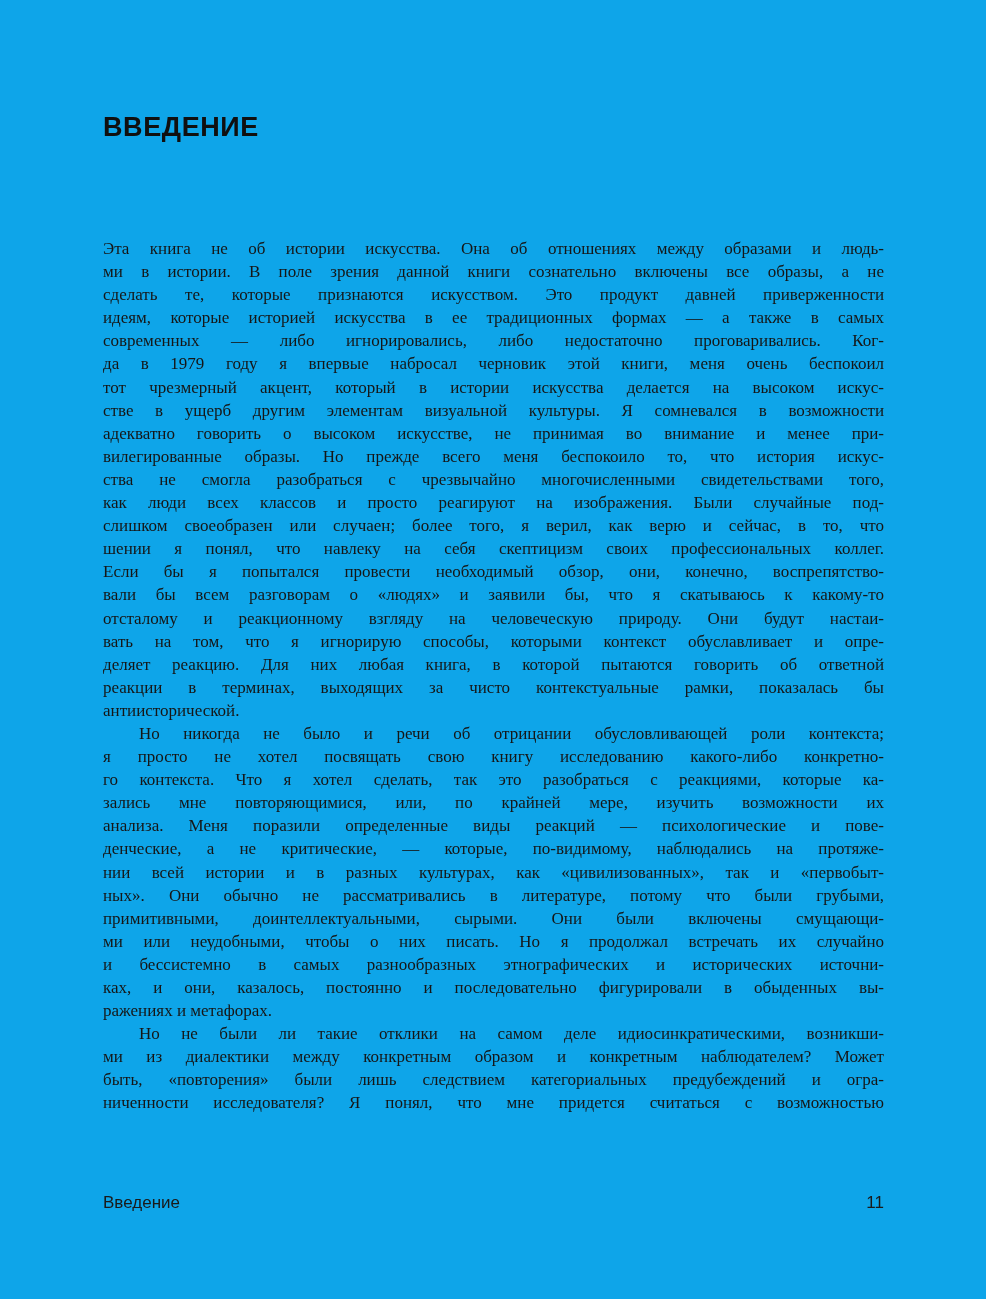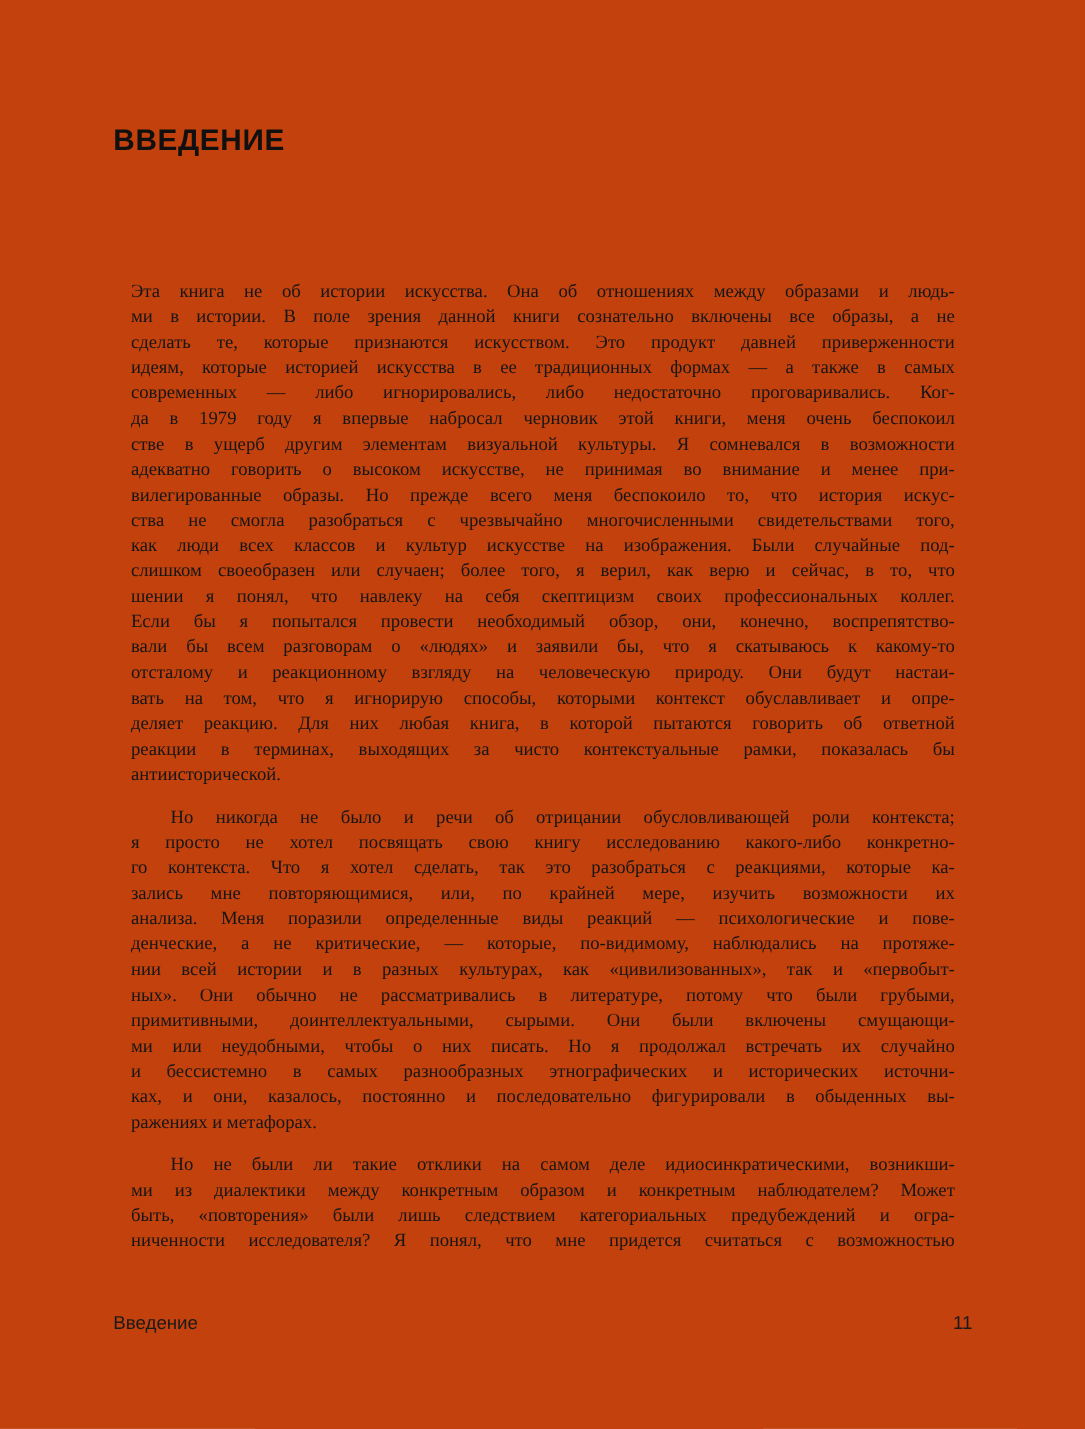--- a/index.html
+++ b/index.html
@@ -4,21 +4,21 @@
 <style>
   html, body {
     margin: 0;
     padding: 0;
     background: #ffffff;
   }
   .page {
     position: relative;
     width: 986px;
     height: 1299px;
-    background: #c2410c;
+    background: #0ea5e9;
     overflow: hidden;
     font-family: "Liberation Serif", serif;
     color: #161616;
   }
   .title {
     position: absolute;
     left: 103px;
     top: 112px;
     margin: 0;
     font-family: "Liberation Sans", sans-serif;
@@ -30,21 +30,21 @@
   .body-text {
     position: absolute;
     left: 103px;
     top: 237px;
     width: 781px;
     font-size: 17px;
     line-height: 23.1px;
     color: #161616;
   }
   .paragraph {
-    margin: 16px;
+    margin: 0;
     padding: 0;
   }
   .line {
     text-align: justify;
     text-align-last: justify;
     white-space: normal;
   }
   .line.last {
     text-align-last: left;
   }
@@ -71,25 +71,26 @@
   <h1 class="title">ВВЕДЕНИЕ</h1>
 
   <div class="body-text">
       <div class="paragraph">
         <div class="line">Эта книга не об истории искусства. Она об отношениях между образами и людь-</div>
         <div class="line">ми в истории. В поле зрения данной книги сознательно включены все образы, а не</div>
         <div class="line">сделать те, которые признаются искусством. Это продукт давней приверженности</div>
         <div class="line">идеям, которые историей искусства в ее традиционных формах — а также в самых</div>
         <div class="line">современных — либо игнорировались, либо недостаточно проговаривались. Ког-</div>
         <div class="line">да в 1979 году я впервые набросал черновик этой книги, меня очень беспокоил</div>
+        <div class="line">тот чрезмерный акцент, который в истории искусства делается на высоком искус-</div>
         <div class="line">стве в ущерб другим элементам визуальной культуры. Я сомневался в возможности</div>
         <div class="line">адекватно говорить о высоком искусстве, не принимая во внимание и менее при-</div>
         <div class="line">вилегированные образы. Но прежде всего меня беспокоило то, что история искус-</div>
         <div class="line">ства не смогла разобраться с чрезвычайно многочисленными свидетельствами того,</div>
-        <div class="line">как люди всех классов и культур искусстве на изображения. Были случайные под-</div>
+        <div class="line">как люди всех классов и просто реагируют на изображения. Были случайные под-</div>
         <div class="line">слишком своеобразен или случаен; более того, я верил, как верю и сейчас, в то, что</div>
         <div class="line">шении я понял, что навлеку на себя скептицизм своих профессиональных коллег.</div>
         <div class="line">Если бы я попытался провести необходимый обзор, они, конечно, воспрепятство-</div>
         <div class="line">вали бы всем разговорам о «людях» и заявили бы, что я скатываюсь к какому-то</div>
         <div class="line">отсталому и реакционному взгляду на человеческую природу. Они будут настаи-</div>
         <div class="line">вать на том, что я игнорирую способы, которыми контекст обуславливает и опре-</div>
         <div class="line">деляет реакцию. Для них любая книга, в которой пытаются говорить об ответной</div>
         <div class="line">реакции в терминах, выходящих за чисто контекстуальные рамки, показалась бы</div>
         <div class="line last">антиисторической.</div>
       </div>

